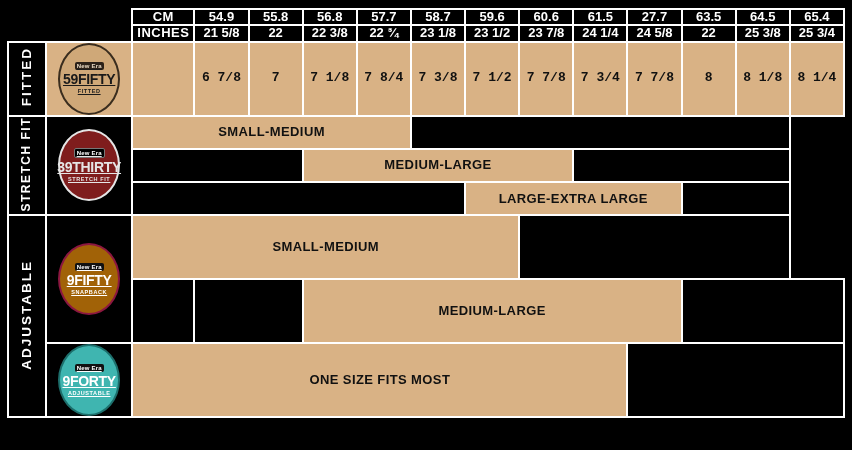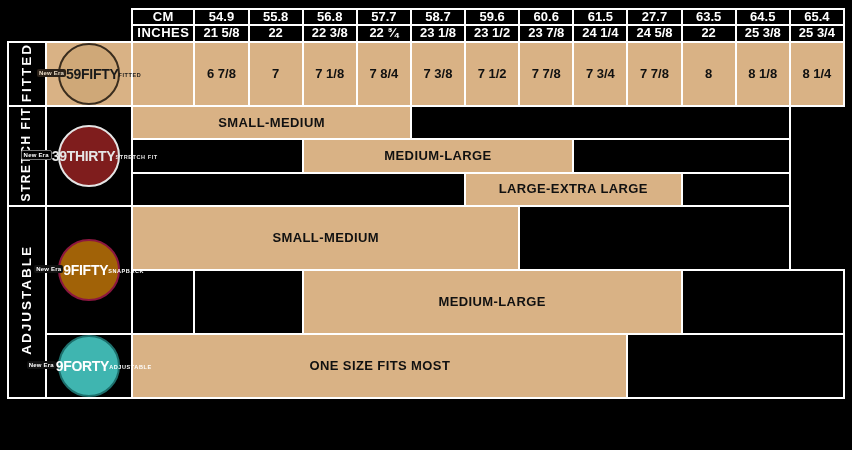--- a/index.html
+++ b/index.html
@@ -36,46 +36,47 @@
   .col-lbl{width:38px;}
   .col-logo{width:86px;}
   .col-unit{width:62px;}
   .col-sz{width:54px;}
 
   .hdr-unit{font-size:16px;font-weight:bold;letter-spacing:0.5px;border-radius:6px;}
   .hdr-cm{font-size:15px;font-weight:bold;margin-top:36px;}
   .hdr-in{font-size:12.5px;font-weight:bold;}
 
   .tan{background:#d9b285 !important;color:#111 !important;}
-  .hat-size{background:#d9b285 !important;color:#111 !important;font-size:13px;font-weight:bold;}
+  .hat-size{background:#d9b285 !important;color:#111 !important;font-size:13px;font-weight:bold;font-family:Liberation Mono, monospace;}
 
   .vert{
     writing-mode:vertical-rl;
     transform:rotate(180deg);
     font-size:13.5px;
     font-weight:bold;
     letter-spacing:2px;
     white-space:nowrap;
     color:#fff;
     display:inline-block;
   }
   .vert.small{font-size:12px;letter-spacing:1.5px;}
 
   
   .logo-cell{padding:4px 0;}
   .badge{
-    width:62px;height:62px;
+    width:62px;height:72px;
     margin:0 auto;
     border-radius:50%;
     position:relative;
     display:flex;
-    flex-direction:row;
+    flex-direction:column;
     align-items:center;
     justify-content:center;
     box-sizing:border-box;
+    text-decoration:underline;
   }
   .badge .ne-tag{
     font-size:6px;
     letter-spacing:0.2px;
     line-height:1;
     margin-bottom:2px;
     padding:1px 2px;
     border-radius:2px;
     background:#111;
     color:#fff;

